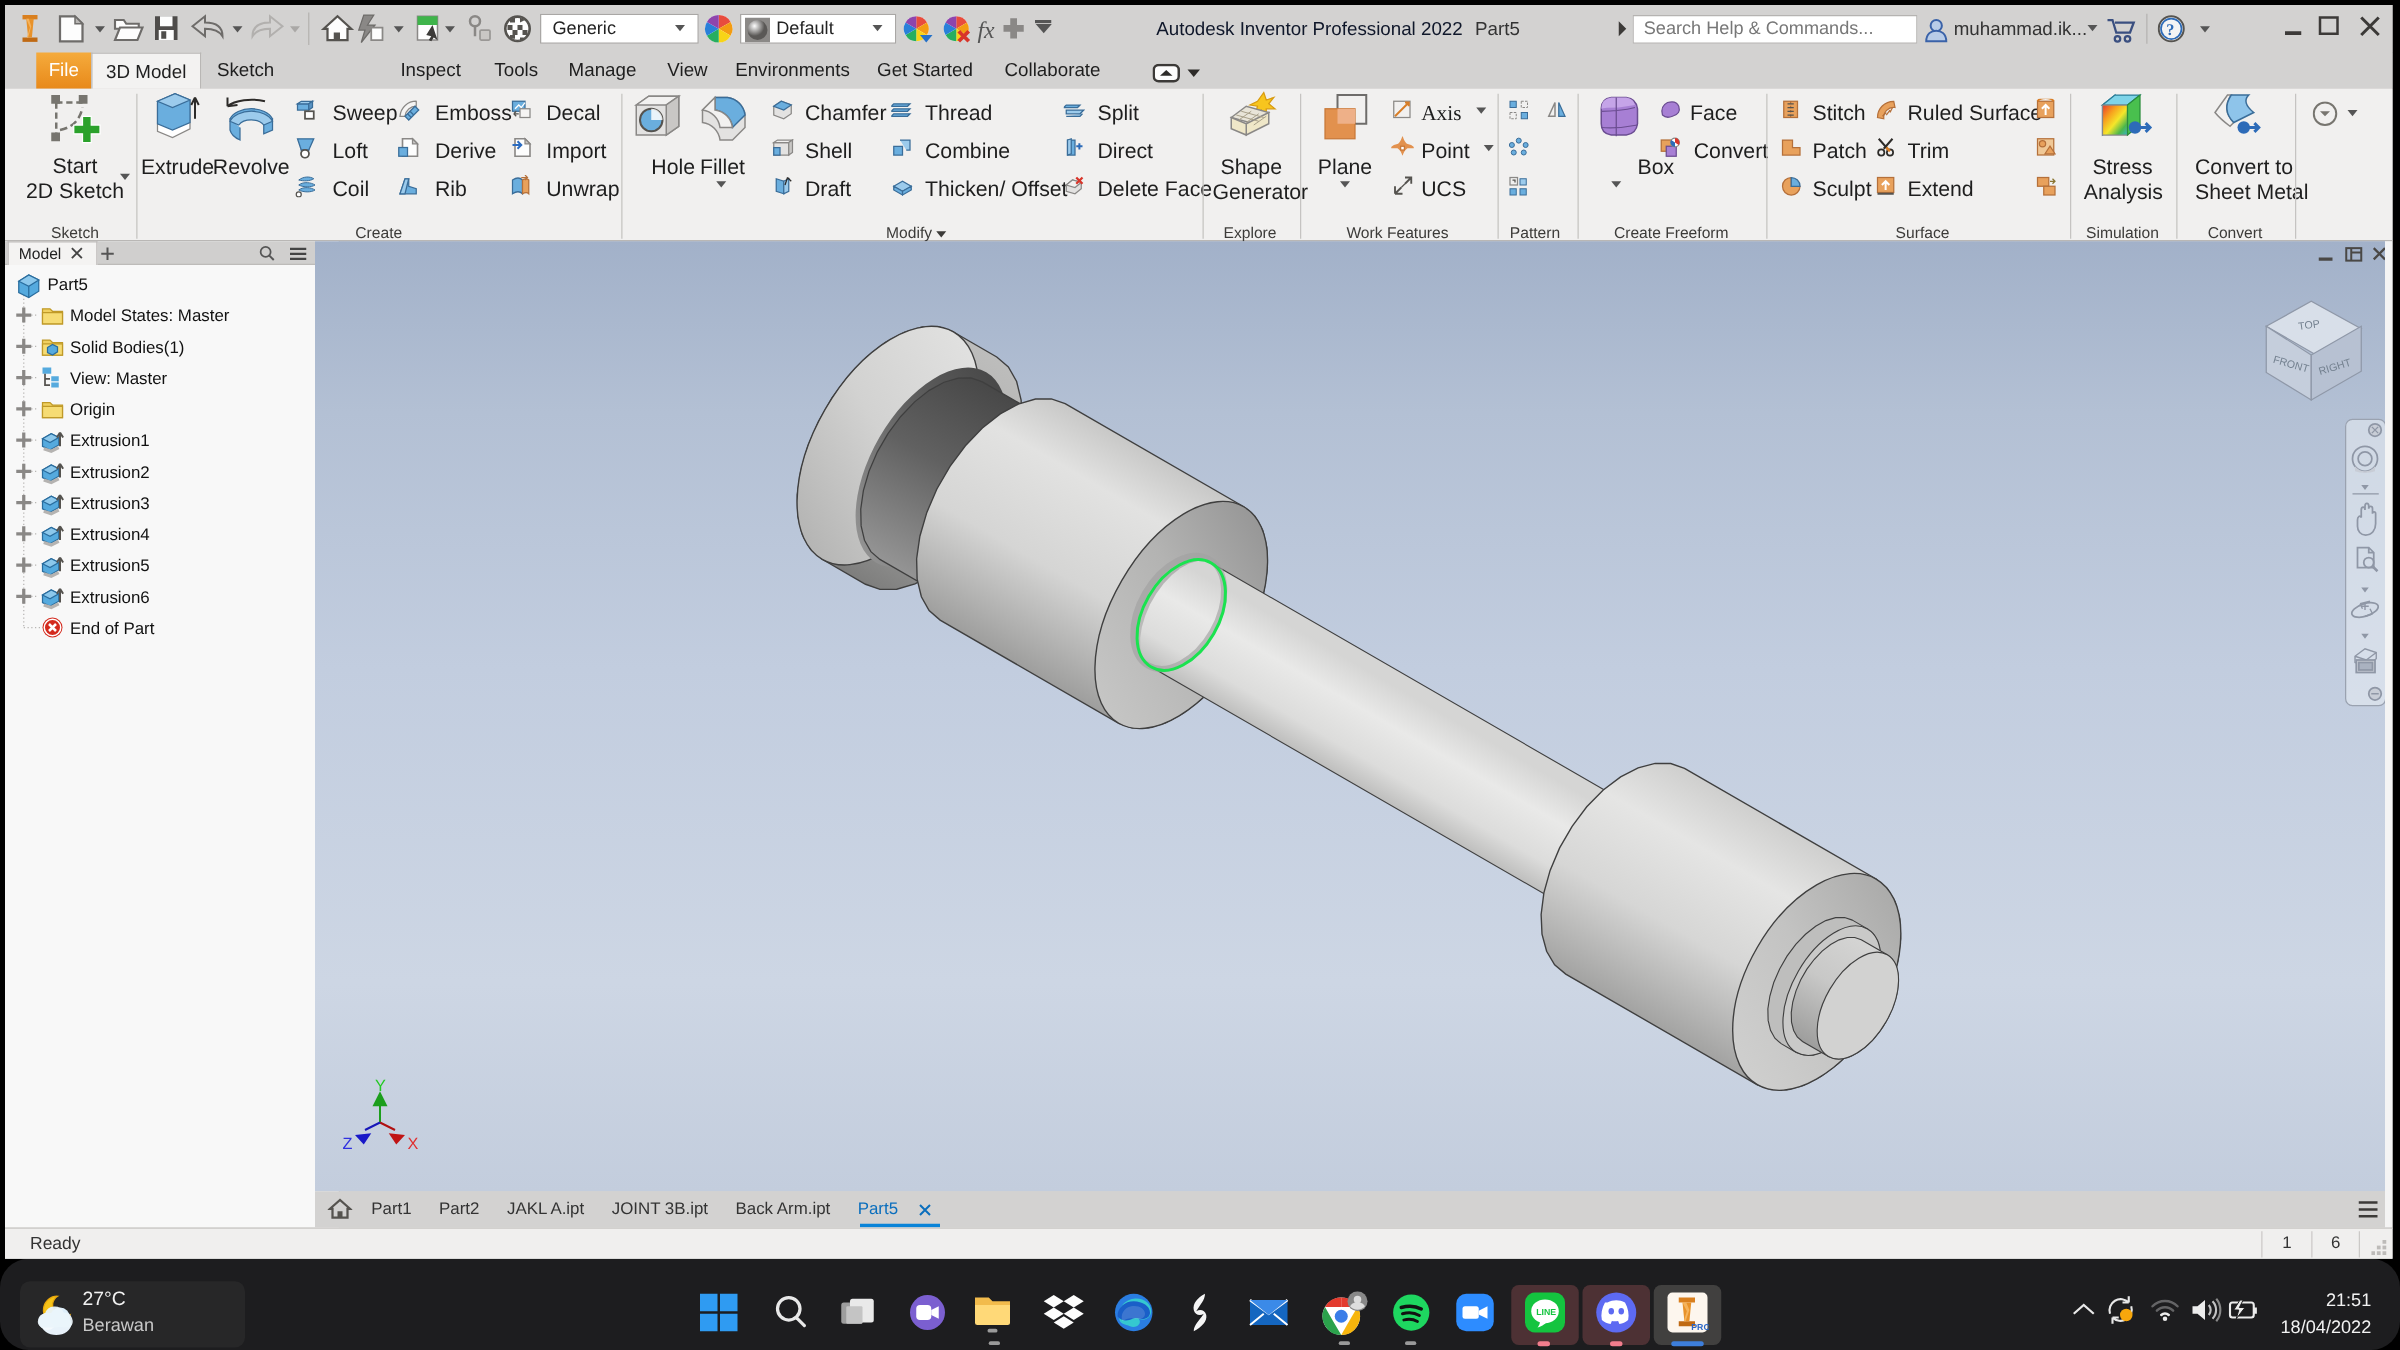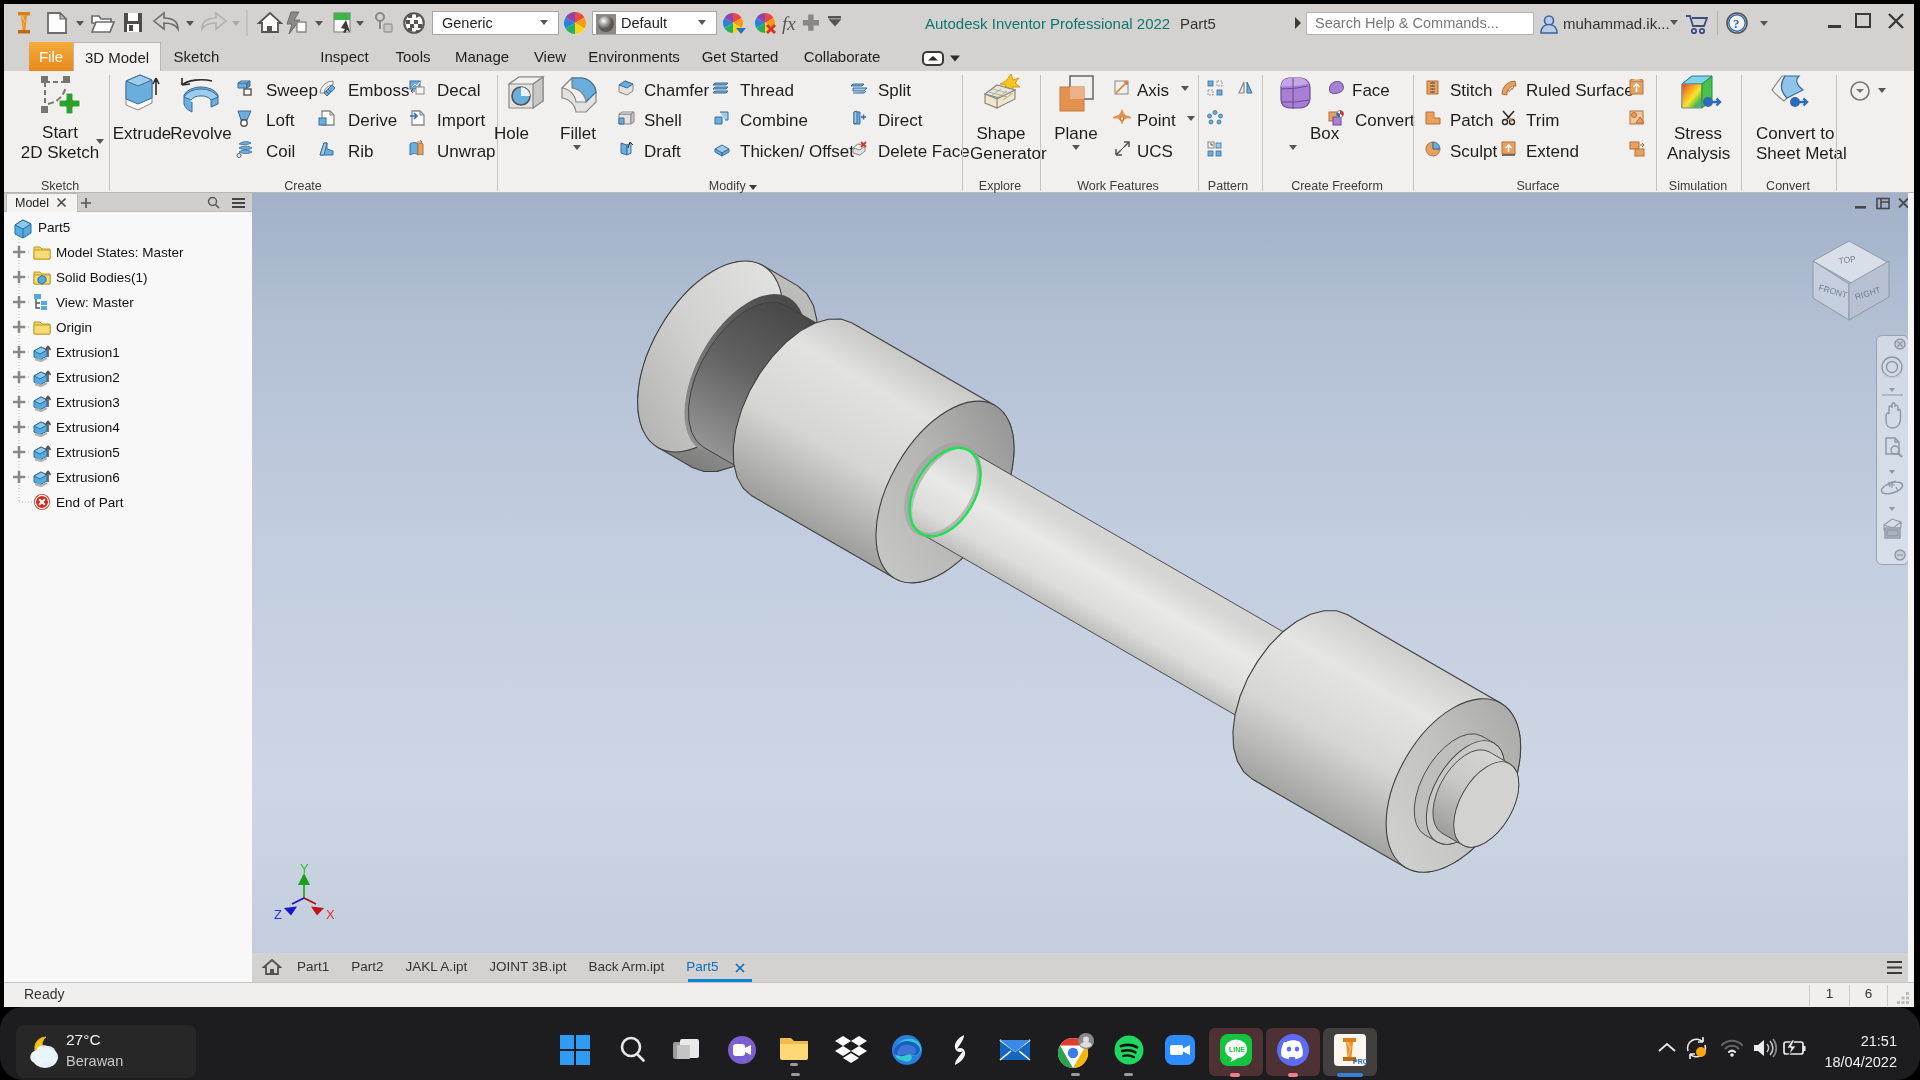--- a/index.html
+++ b/index.html
@@ -132,21 +132,21 @@
           <path d="M13 23 a10 10 0 0 1 -8.6 -5 l8.6 -5z" fill="#27ae60"></path>
           <path d="M4.4 18 a10 10 0 0 1 0 -10 l8.6 5z" fill="#2980d9"></path>
           <path d="M4.4 8 a10 10 0 0 1 8.6 -5 l0 10z" fill="#8e44ad"></path>
           <path d="M15 15 l8 8 M23 15 l-8 8" stroke="#d8352a" stroke-width="3"></path>
         </g>
       <text x="62" y="20" font-size="19" font-style="italic" fill="#555" font-family="Liberation Serif,serif">fx</text>
       <path d="M92 10 h6 v-6 h6 v6 h6 v6 h-6 v6 h-6 v-6 h-6 z" fill="#8a8886" transform="translate(0,1) scale(0.9)"></path>
       <path d="M118 10 h14 l-7 8z" fill="#555" transform="scale(0.92)"></path>
         <rect x="108" y="6" width="13" height="2.5" fill="#555" transform="translate(0,0)"></rect>
     </svg>
-    <span class="abs" style="left:921px;top:11px;font-size:15px;color:#0f766e;">Autodesk Inventor Professional 2022</span>
+    <span class="abs" style="left:921px;top:11px;font-size:15px;color:#0f172a;">Autodesk Inventor Professional 2022</span>
     <span class="abs" style="left:1176px;top:11px;font-size:15px;color:#333;">Part5</span>
     <svg class="abs" style="left:1288px;top:12px" width="12" height="14" viewBox="0 0 12 14">
         <path d="M3 1 l6 6 -6 6z" fill="#3c3a38"></path>
       </svg>
     <div class="abs" style="left:1302px;top:8px;width:228px;height:23px;background:#fff;border:1px solid #b5b3b1;font-size:14.5px;color:#777;line-height:21px;padding-left:8px;">Search Help &amp; Commands...</div>
     <svg class="abs" style="left:1534px;top:9px" width="22" height="22" viewBox="0 0 22 22">
         <circle cx="11" cy="7.5" r="4.5" fill="#b8cce8" stroke="#3a62a8" stroke-width="1.6"></circle>
         <path d="M3 20 c0 -6 4 -8.5 8 -8.5 c4 0 8 2.5 8 8.5z" fill="#b8cce8" stroke="#3a62a8" stroke-width="1.6"></path>
       </svg>
     <span class="abs" style="left:1559px;top:11px;font-size:15px;color:#333;">muhammad.ik...</span>
@@ -290,21 +290,21 @@
     <div class="pcap" style="left:259px;width:80px;">Create</div>
     <div class="psep" style="left:493px;"></div>
 
     <svg class="abs" style="left:501px;top:3px" width="42" height="42" viewBox="0 0 42 42">
       <path d="M4 10 l10 -7 h24 v24 l-10 7 h-24z" fill="#e3e2e1" stroke="#8a8886" stroke-width="1.2"></path>
       <path d="M4 10 l10 -7 h24 l-10 7z" fill="#f2f1f0" stroke="#8a8886" stroke-width="1.2"></path>
       <path d="M38 3 v24 l-10 7 v-24z" fill="#c9c7c5" stroke="#8a8886" stroke-width="1.2"></path>
       <circle cx="16" cy="22" r="9" fill="#6aaede" stroke="#55534f" stroke-width="1.6"></circle>
         <path d="M16 13 a9 9 0 0 1 9 9 l-9 0z" fill="#fff" opacity="0.85"></path>
     </svg>
-    <div class="rlbl" style="left:490px;top:53px;width:62px;text-align:left;">Hole</div>
+    <div class="rlbl" style="left:490px;top:53px;width:62px;text-align:right;">Hole</div>
     <svg class="abs" style="left:554px;top:3px" width="42" height="42" viewBox="0 0 42 42">
       <path d="M4 14 l10 -10 h10 a16 16 0 0 1 14 14 v10 l-10 10 h-10 a16 16 0 0 0 -14 -14z" fill="#e3e2e1" stroke="#8a8886" stroke-width="1.2"></path>
       <path d="M14 4 h10 a16 16 0 0 1 14 14 l-10 10 a16 16 0 0 0 -14 -14z" fill="#6aaede" stroke="#3a6d99" stroke-width="1.2"></path>
       <path d="M4 14 l10 -10 v10 a16 16 0 0 1 14 14 h-10 a16 16 0 0 0 -14 -14z" fill="#f2f1f0" stroke="#8a8886" stroke-width="1.2"></path>
     </svg>
     <div class="rlbl" style="left:543px;top:53px;width:62px;text-align:center;">Fillet</div>
     <span class="caret abs" style="left:569px;top:74px;"></span>
     <svg class="small-ic" style="left:613px;top:8px" viewBox="0 0 18 18">
         <path d="M2 6 l6 -4 8 3 v7 l-6 4 -8 -3z" fill="#e3e2e1" stroke="#8a8886"></path>
         <path d="M2 6 l6 -4 8 3 -6 4z" fill="#6aaede" stroke="#3a6d99"></path>
@@ -378,21 +378,21 @@
       <rect x="14" y="2" width="23" height="23" fill="none" stroke="#6e6c6a" stroke-width="1.6"></rect>
       <rect x="4" y="13" width="24" height="24" fill="#e2914e" stroke="#c87838" stroke-width="1"></rect>
       <rect x="14" y="13" width="14" height="12" fill="#eeb088"></rect>
     </svg>
     <div class="rlbl" style="left:1041px;top:53px;width:62px;text-align:center;">Plane</div>
     <span class="caret abs" style="left:1068px;top:74px;"></span>
     <svg class="small-ic" style="left:1109px;top:8px" viewBox="0 0 18 18">
         <rect x="2" y="2" width="13" height="13" fill="none" stroke="#8a8886"></rect>
         <path d="M3 14 L14 3 m-3 0 h3 v3" stroke="#d87e28" stroke-width="1.6" fill="none"></path>
       </svg>
-    <div class="rlbl" style="left:1133px;top:10px;">Axis</div>
+    <div class="rlbl" style="left:1133px;top:10px;font-family:Liberation Serif, serif;">Axis</div>
     <span class="caret abs" style="left:1177px;top:15px;"></span>
     <svg class="small-ic" style="left:1109px;top:38px" viewBox="0 0 18 18">
         <path d="M9 1 q1.5 5 3.5 6.5 q5 1 6.5 3.5 h-6 q-2.5 1.5 -4 6 q-1.5 -4.5 -4 -6 h-6 q1.5 -2.5 6.5 -3.5 q2 -1.5 3.5 -6.5z" fill="#e2914e" transform="translate(0,-1.5)"></path>
         <rect x="7.5" y="8" width="3" height="3" fill="#fff" stroke="#c87838"></rect>
       </svg>
     <div class="rlbl" style="left:1133px;top:40px;">Point</div>
     <span class="caret abs" style="left:1183px;top:45px;"></span>
     <svg class="small-ic" style="left:1109px;top:69px" viewBox="0 0 18 18">
         <path d="M3 15 l5 -5 m-5 5 v-6 m0 6 h6 m2 -8 l5 -5 m-5 0 h5 v5" stroke="#55534f" stroke-width="1.5" fill="none"></path>
         <path d="M8 10 l3 -3" stroke="#55534f"></path>

